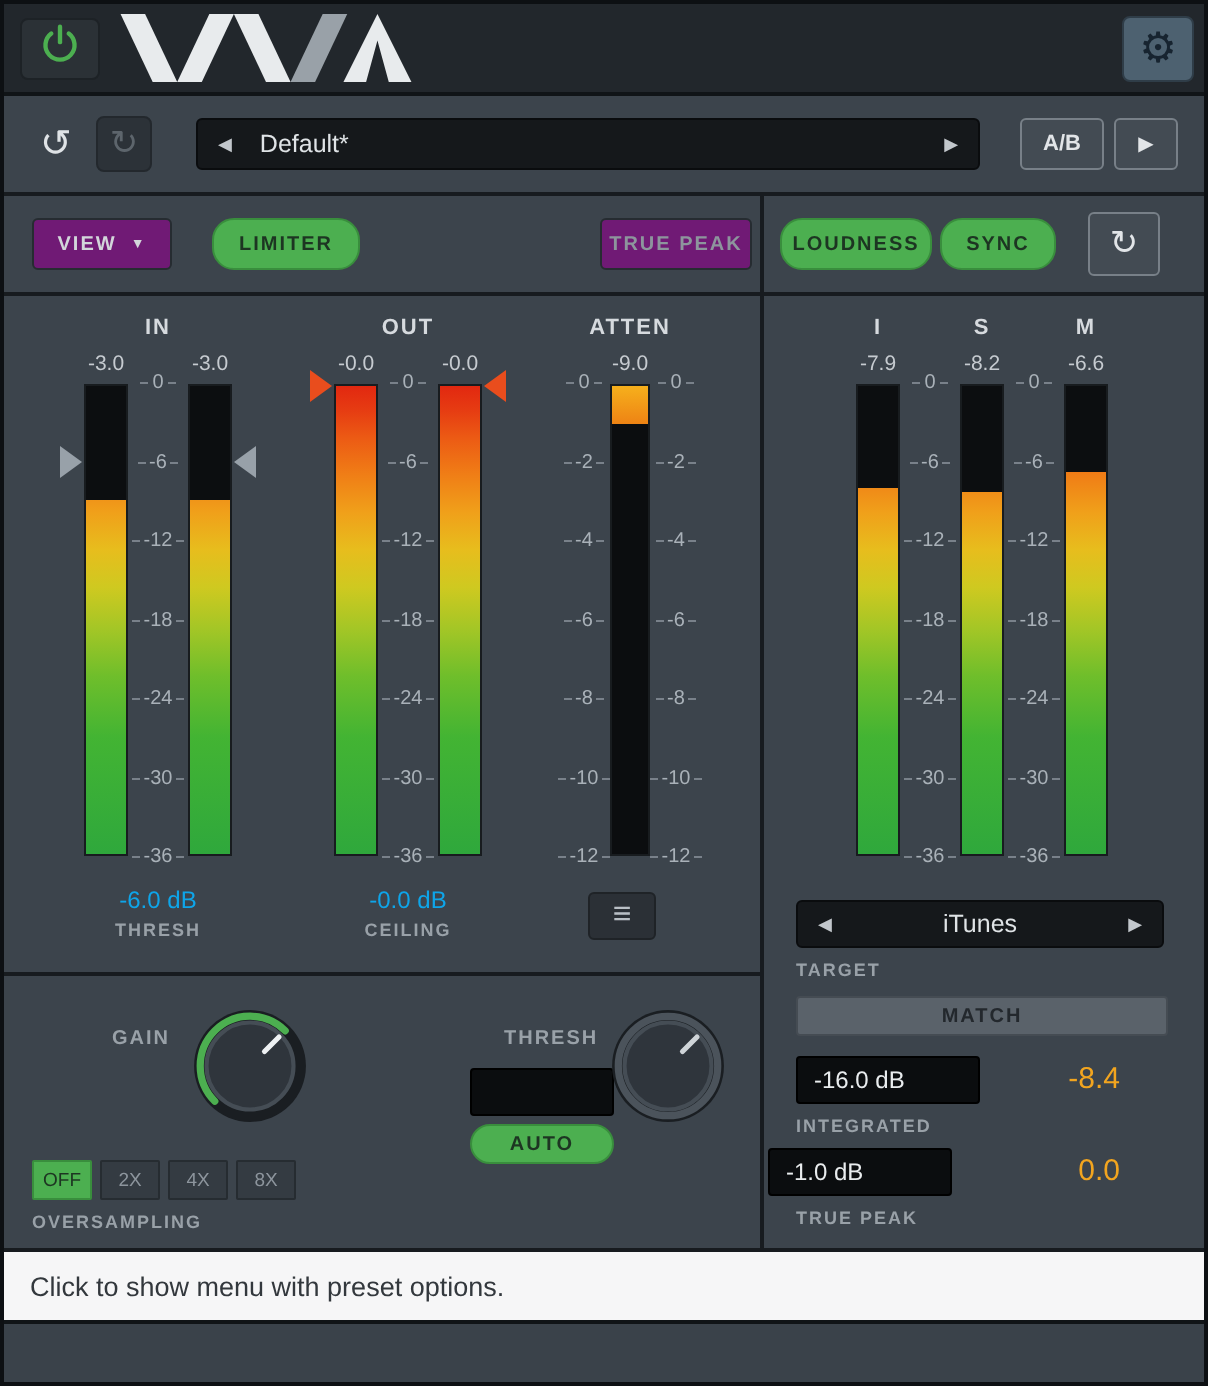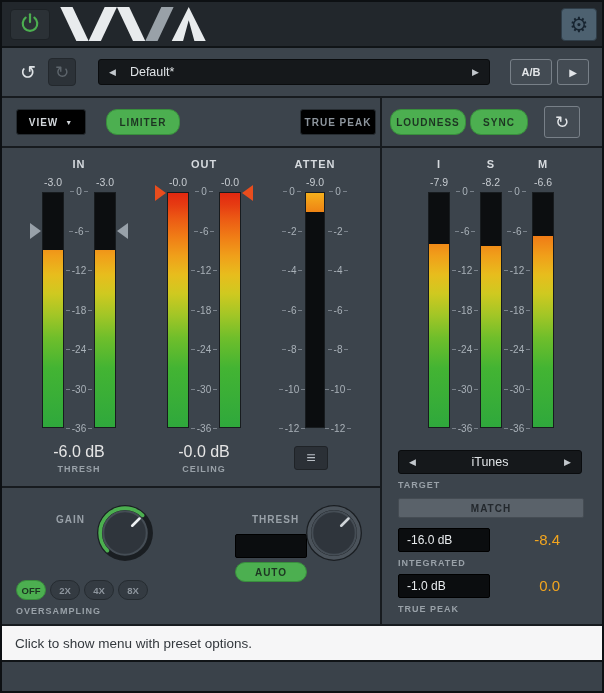--- a/index.html
+++ b/index.html
@@ -23,42 +23,42 @@
   .selector{background:#15181b;border:1px solid #0a0c0e;border-radius:3px;color:#dfe3e6;font-size:12.5px;display:flex;align-items:center;padding:0 10px}
   .selector .sel-arrow{font-size:9px;color:#c2c7cc;line-height:9px}
   .selector .sel-text{flex:1;margin-left:14px}
   .selector.center .sel-text{text-align:center;margin:0}
   .btn-outline{background:#434b53;border:1px solid #788088;border-radius:3px;color:#e2e5e8;font-weight:bold;font-size:11px;display:flex;align-items:center;justify-content:center}
 
   
   .tb-left{left:0;top:96px;width:378px;height:50px;border-bottom:2px solid #171b1f}
   .tb-right{left:380px;top:96px;width:220px;height:50px;border-bottom:2px solid #171b1f}
   .btn-green{background:#4caf50;border:1px solid #398e3d;border-radius:11px;color:#1d3522;font-weight:bold;font-size:10px;letter-spacing:1px;display:flex;align-items:center;justify-content:center}
-  .btn-dark{background:#000000;border:1px solid #262c31;border-radius:3px;color:#8d959d;font-weight:bold;font-size:10px;letter-spacing:1px;display:flex;align-items:center;justify-content:center}
+  .btn-dark{background:#701a75;border:1px solid #262c31;border-radius:3px;color:#8d959d;font-weight:bold;font-size:10px;letter-spacing:1px;display:flex;align-items:center;justify-content:center}
   .btn-dark.lite{color:#d2d6da}
   .caret{font-size:7px;margin-left:7px;line-height:7px}
 
   
   .meters-left{left:0;top:146px;width:378px;height:340px;border-bottom:2px solid #171b1f}
   .bottom-left{left:0;top:486px;width:378px;height:138px;border-bottom:2px solid #171b1f}
   .right-lower{left:380px;top:146px;width:220px;height:478px;border-bottom:2px solid #171b1f}
   .vdiv{left:378px;top:96px;width:2px;height:528px;background:#171b1f}
   .status{left:0;top:624px;width:600px;height:36px;background:#f6f6f7;border-bottom:2px solid #101417;display:flex;align-items:center;padding-left:13px;color:#33383d;font-size:13.5px}
   .strip{left:0;top:660px;width:600px;height:29px;background:#3a424a}
 
   
   .mgroup{display:grid;grid-auto-rows:min-content;justify-items:center}
   .mg-io{grid-template-columns:13px 22px 30px 22px 13px}
   .mg-atten{grid-template-columns:26px 20px 26px}
   .mg-lsm{grid-template-columns:22px 30px 22px 30px 22px}
   .c1{grid-column:1}.c2{grid-column:2}.c3{grid-column:3}.c4{grid-column:4}.c5{grid-column:5}
   .cspan{grid-column:1/-1}
   .mg-label{height:18px;font-size:11px;font-weight:bold;letter-spacing:1px;color:#d6dade}
   .mg-val{height:16px;font-size:10.5px;color:#c6cbd0;white-space:nowrap}
-  .mg-readout{margin-top:9px;font-size:16px;color:#e5e5e5}
+  .mg-readout{margin-top:9px;font-size:12px;color:#0ea5e9}
   .mg-rlabel{margin-top:3px;font-size:9px;font-weight:bold;letter-spacing:1px;color:#99a1a8}
   .vbar{width:22px;height:236px;background:#0b0d0f;border:1px solid #181c1f;position:relative;overflow:hidden}
   .vbar .grad{position:absolute;left:0;right:0;top:0;bottom:0;
     background:linear-gradient(to top,#2fa83c 0%,#43b433 25%,#6fbe2b 38%,#a3c626 48%,#cfc920 57%,#e7bd1d 65%,#f0a01a 73%,#f07e16 81%,#ec5a14 89%,#e63b12 95%,#e22810 100%)}
   .vbar .dark{position:absolute;left:0;right:0;top:0;background:#0c0e10}
   .vbar.plain{background:#0b0d0f}
   .afill{position:absolute;left:0;right:0;top:0;background:linear-gradient(to bottom,#f6b01c,#ee8314)}
   .scale{width:100%;height:248px;margin-top:-6px;display:flex;flex-direction:column;justify-content:space-between;align-items:center}
   .scale .tick{font-size:10px;line-height:11px;color:#a9b1b8;display:flex;align-items:center;gap:2px;white-space:nowrap}
   .scale .tick::before,.scale .tick::after{content:"";width:4px;height:1px;background:#79818a}
@@ -68,21 +68,21 @@
   .tri-l{right:1px;border-right:11px solid #98a1a9}
   .tri.red.tri-r{border-left-color:#e94d1d}
   .tri.red.tri-l{border-right-color:#e94d1d}
 
   
   .field{background:#0b0d0f;border:1px solid #000;border-radius:2px;color:#e9ecee;font-size:12px;display:flex;align-items:center;padding-left:8px}
   .lbl{font-size:9px;font-weight:bold;letter-spacing:1px;color:#99a1a8}
   .match-btn{background:#5a626a;border:1px solid #454c53;border-radius:2px;color:#23282d;font-weight:bold;font-size:10px;letter-spacing:1px;display:flex;align-items:center;justify-content:center}
   .orange{color:#f2a51f;font-size:15px;text-align:right}
   .menu-btn{background:#2b3036;border:1px solid #1f2327;border-radius:3px;color:#b9bfc5;font-size:16px;line-height:16px;display:flex;align-items:center;justify-content:center}
-  .os-btn{width:30px;height:20px;border-radius:10px;font-size:9.5px;font-weight:bold;display:flex;align-items:center;justify-content:center}
+  .os-btn{width:30px;height:20px;border-radius:1px;font-size:9.5px;font-weight:normal;display:flex;align-items:center;justify-content:center}
   .os-on{background:#4caf50;border:1px solid #398e3d;color:#1d3522}
   .os-off{background:#343b42;border:1px solid #262c31;color:#8d959d}
 </style>
 </head>
 <body>
 
 <div id="app">
 
   <div class="abs header">
     <div class="abs sq-btn power-btn" style="left:8px;top:7px;width:40px;height:31px">
@@ -298,21 +298,21 @@
     <div class="abs lbl" style="left:16px;top:332px">TARGET</div>
 
     <div class="abs match-btn" style="left:16px;top:350px;width:186px;height:20px">
       <span>MATCH</span>
     </div>
 
     <div class="abs field" style="left:16px;top:380px;width:92px;height:24px">-16.0 dB</div>
     <div class="abs orange" style="left:108px;top:383px;width:70px">-8.4</div>
     <div class="abs lbl" style="left:16px;top:410px">INTEGRATED</div>
 
-    <div class="abs field" style="left:16px;top:426px;width:92px;height:24px">-1.0 dB</div>
+    <div class="abs field" style="left:2px;top:426px;width:92px;height:24px">-1.0 dB</div>
     <div class="abs orange" style="left:108px;top:429px;width:70px">0.0</div>
     <div class="abs lbl" style="left:16px;top:456px">TRUE PEAK</div>
   </div>
 
   <div class="abs bottom-left">
     <div class="abs lbl" style="left:54px;top:26px;font-size:10px">GAIN</div>
     <div class="abs" style="left:94px;top:16px">
       <svg width="58" height="58" viewBox="0 0 56 56">
         <circle cx="28" cy="28" r="27" fill="#1a1e22"></circle>
         <circle cx="28" cy="28" r="21" fill="#2f353c" stroke="#454d55" stroke-width="2"></circle>

